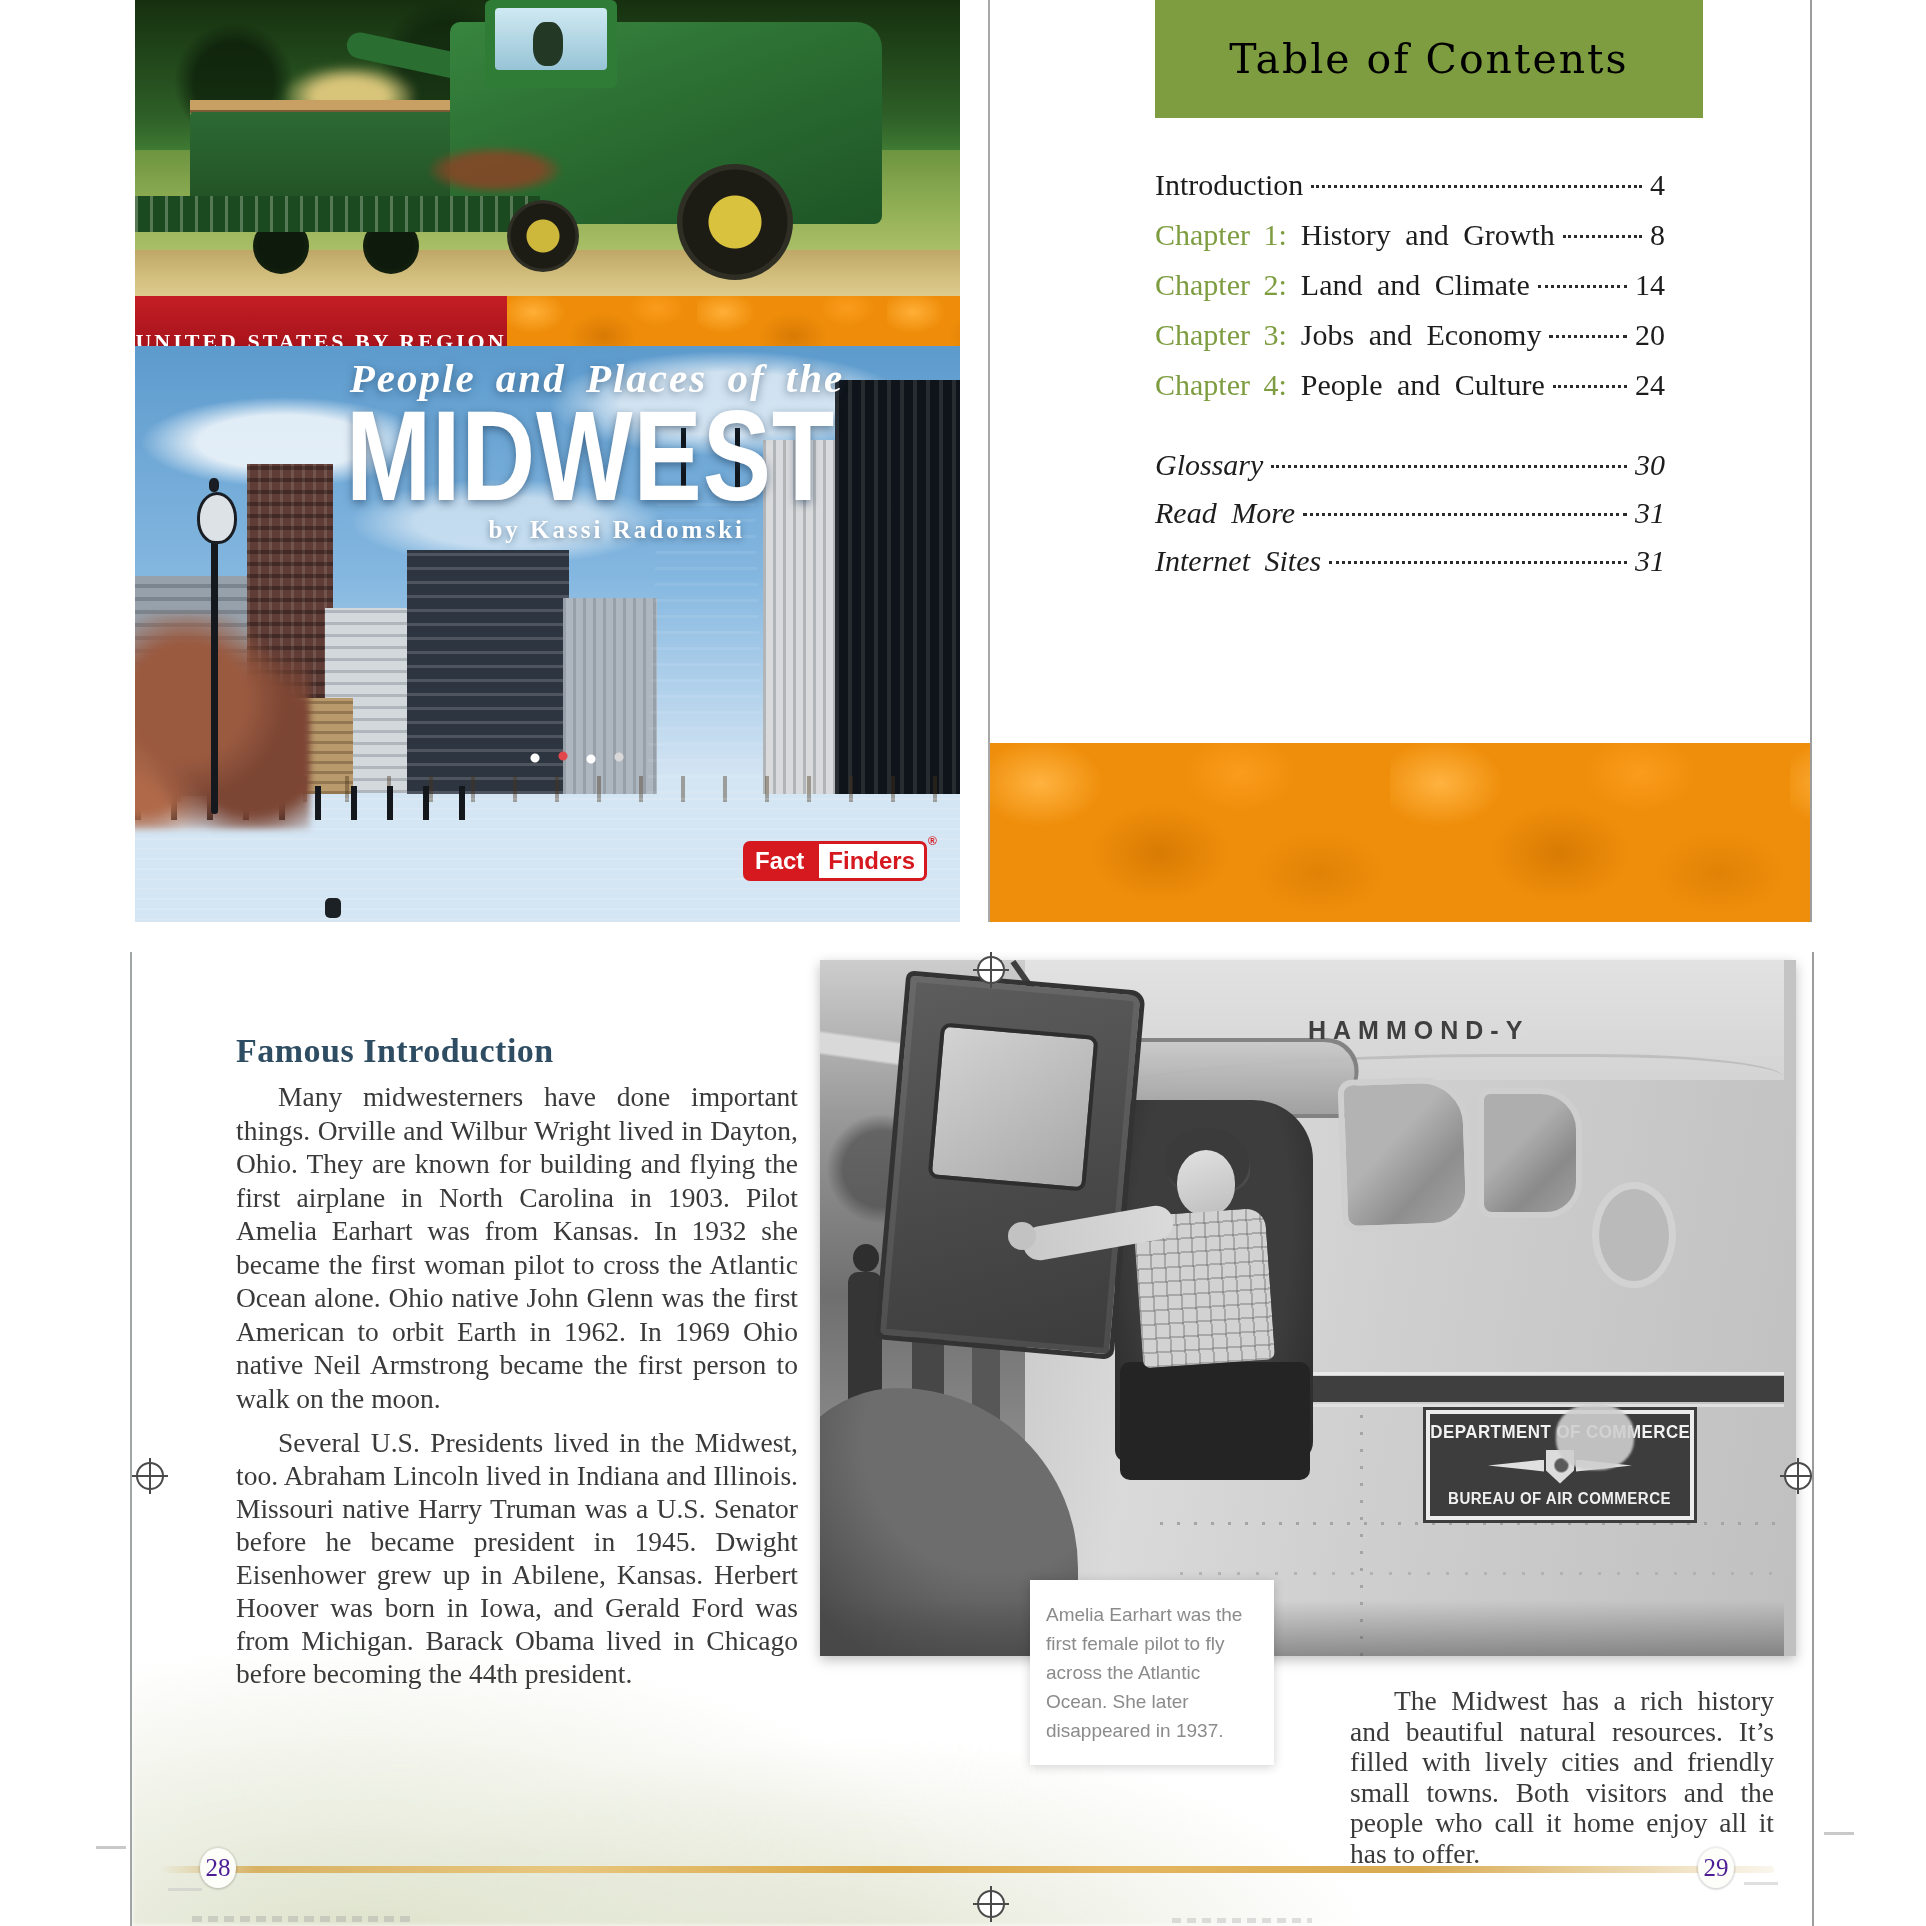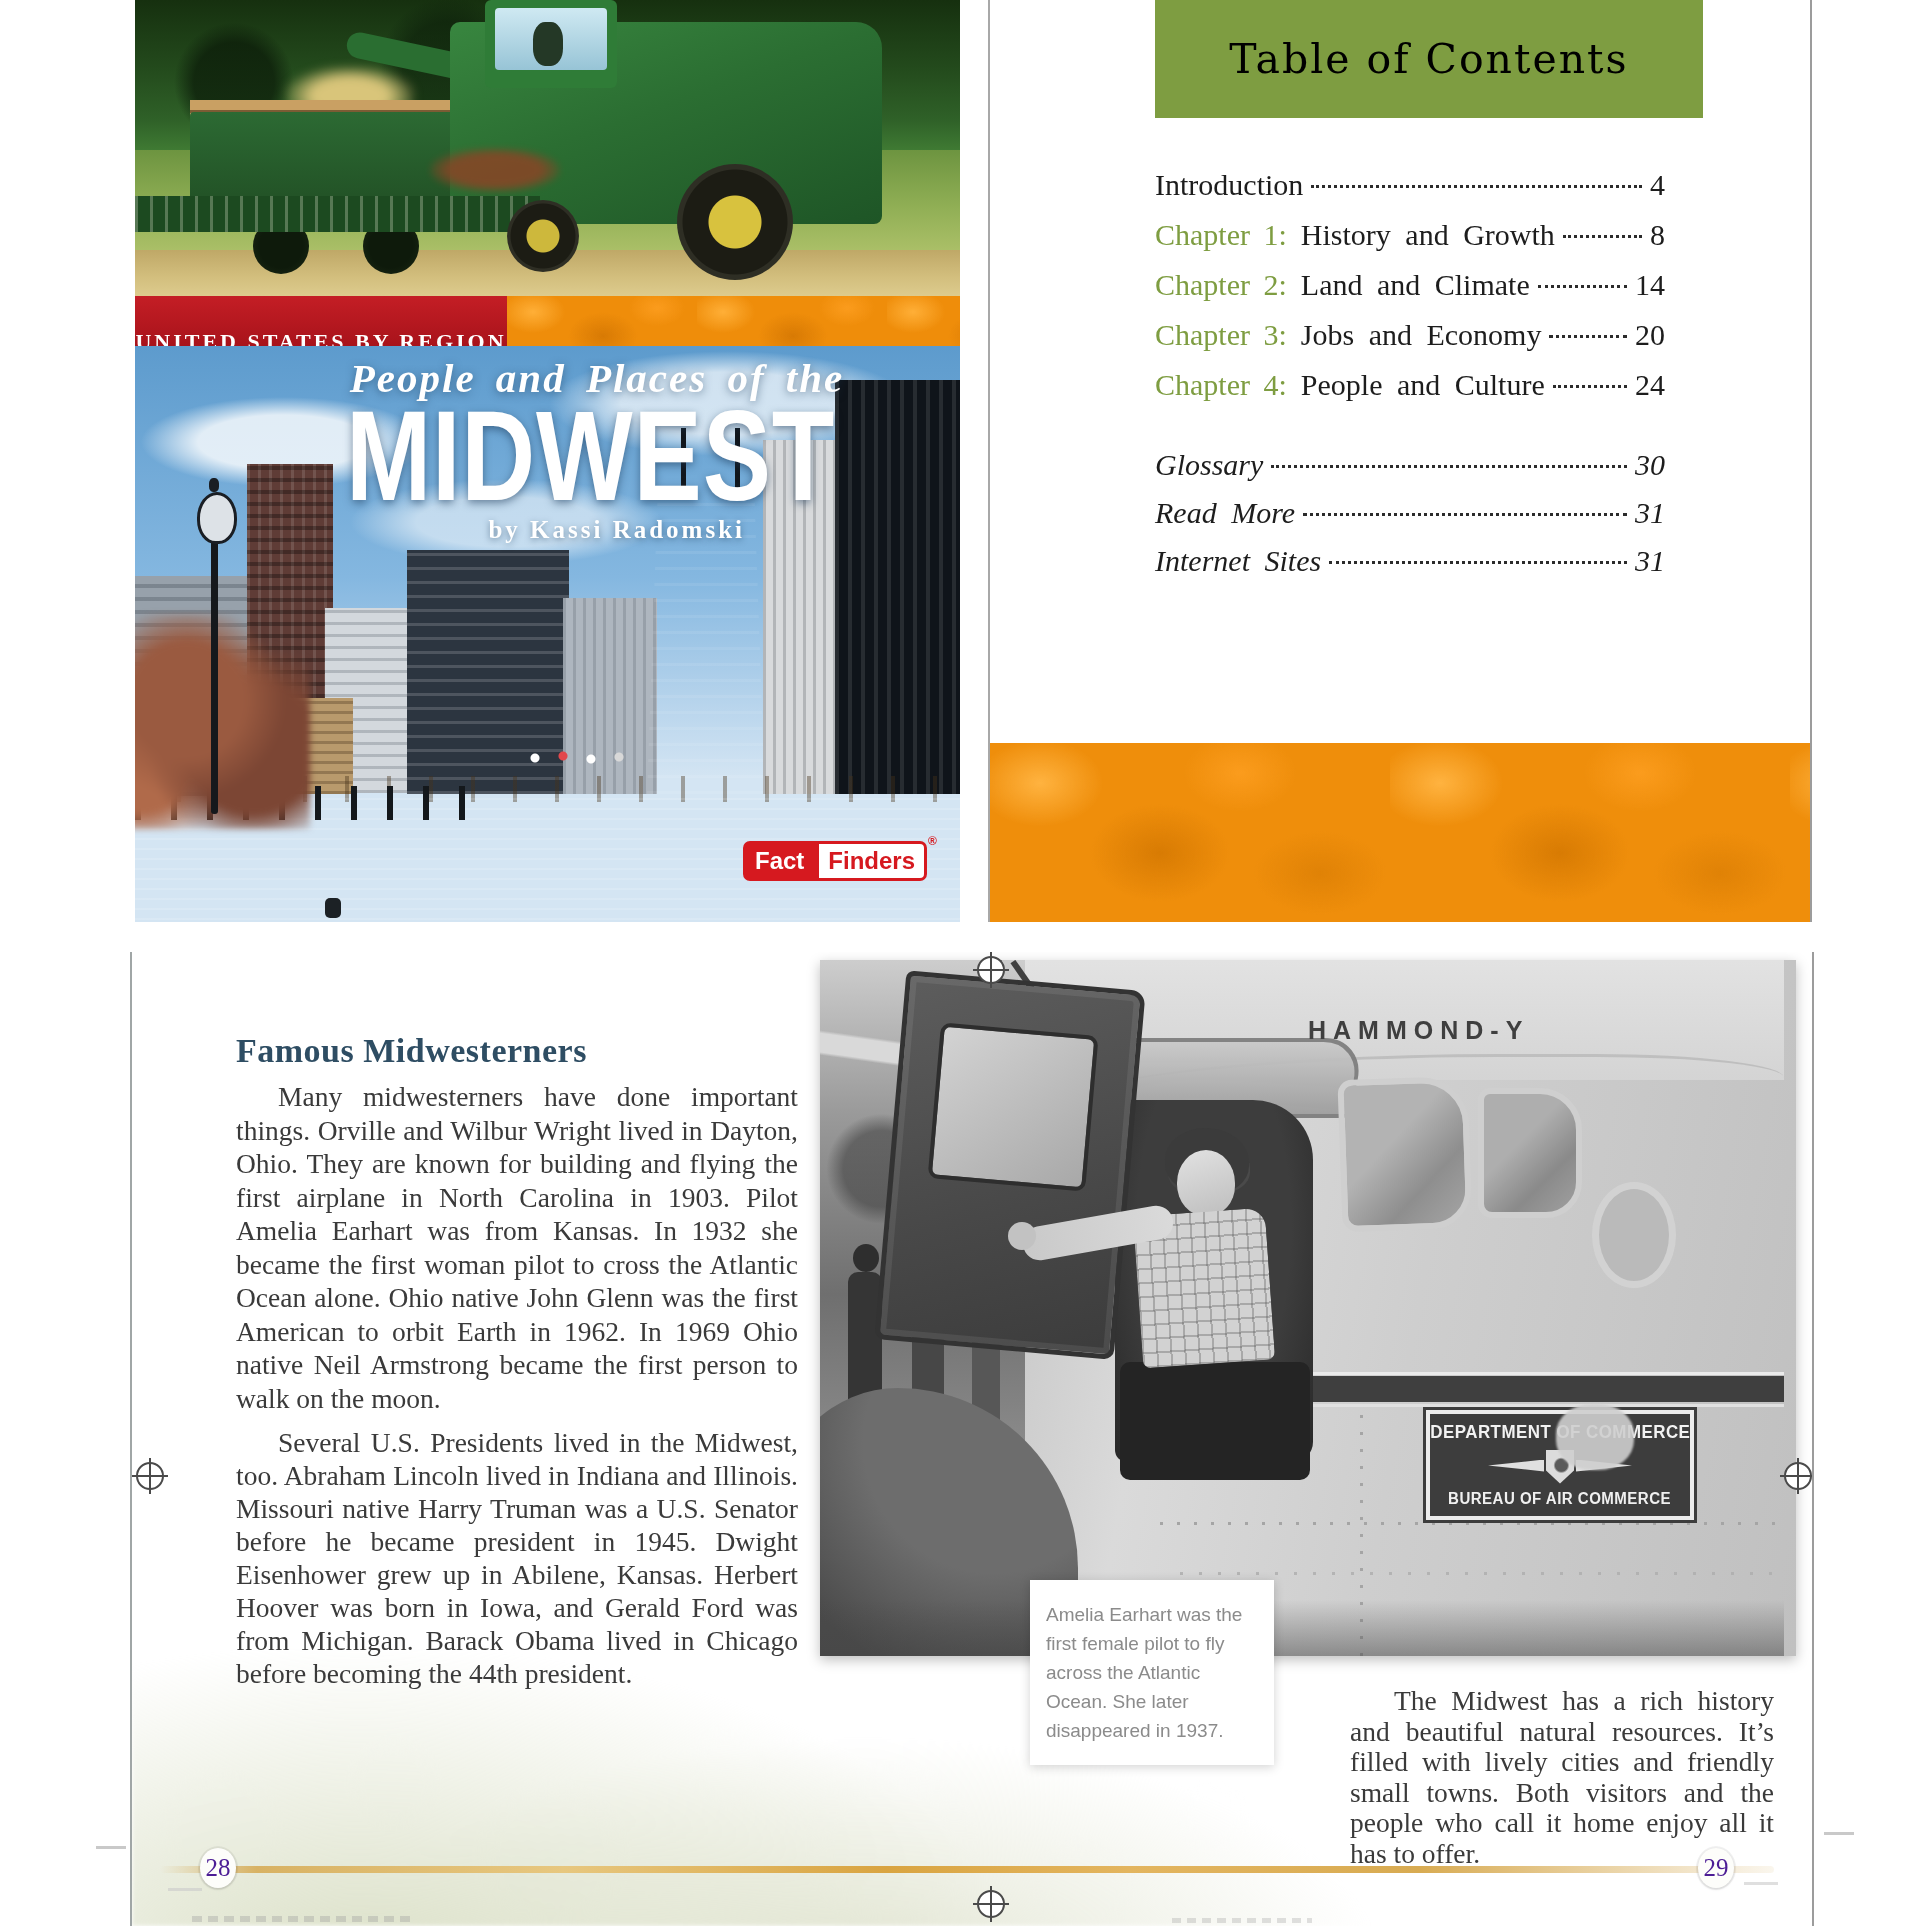--- a/index.html
+++ b/index.html
@@ -399,21 +399,21 @@
         <span class="leader"></span>
         <span class="toc-page-num">31</span>
       </div>
     </div>
     <div class="abs toc-orange"></div>
   </div>
 
   <div id="spread" class="abs">
     <div class="abs bokeh"></div>
 
-    <div class="abs sp-heading">Famous Midwesterners</div>
+    <div class="abs sp-heading">Famous Introduction</div>
     <div class="abs sp-para1">Many midwesterners have done important things. Orville and Wilbur Wright lived in Dayton, Ohio. They are known for building and flying the first airplane in North Carolina in 1903. Pilot Amelia Earhart was from Kansas. In 1932 she became the first woman pilot to cross the Atlantic Ocean alone. Ohio native John Glenn was the first American to orbit Earth in 1962. In 1969 Ohio native Neil Armstrong became the first person to walk on the moon.</div>
     <div class="abs sp-para2">Several U.S. Presidents lived in the Midwest, too. Abraham Lincoln lived in Indiana and Illinois. Missouri native Harry Truman was a U.S. Senator before he became president in 1945. Dwight Eisenhower grew up in Abilene, Kansas. Herbert Hoover was born in Iowa, and Gerald Ford was from Michigan. Barack Obama lived in Chicago before becoming the 44th president.</div>
 
     <div class="abs photo">
       <div class="abs ph-base"></div>
       <div class="abs ph-sky"></div>
       <div class="abs ph-curve"></div>
       <div class="abs ph-bgscene"></div>
       <div class="abs ph-hangar"></div>
       <div class="abs fig-body f1b"></div>

